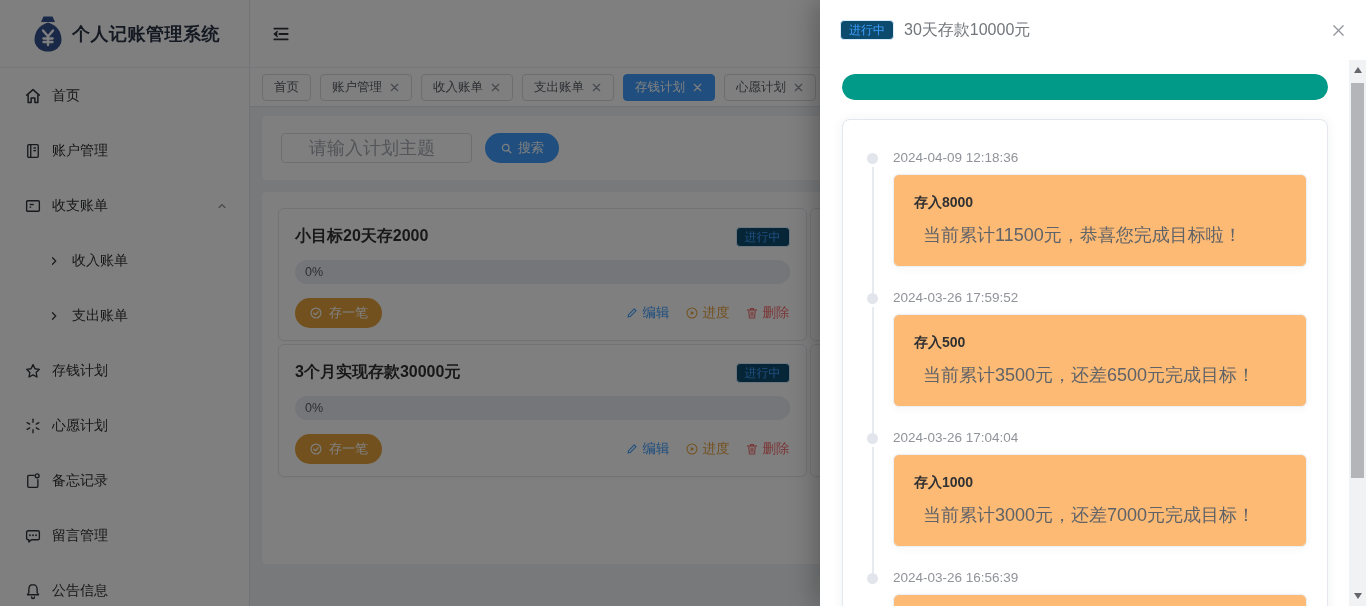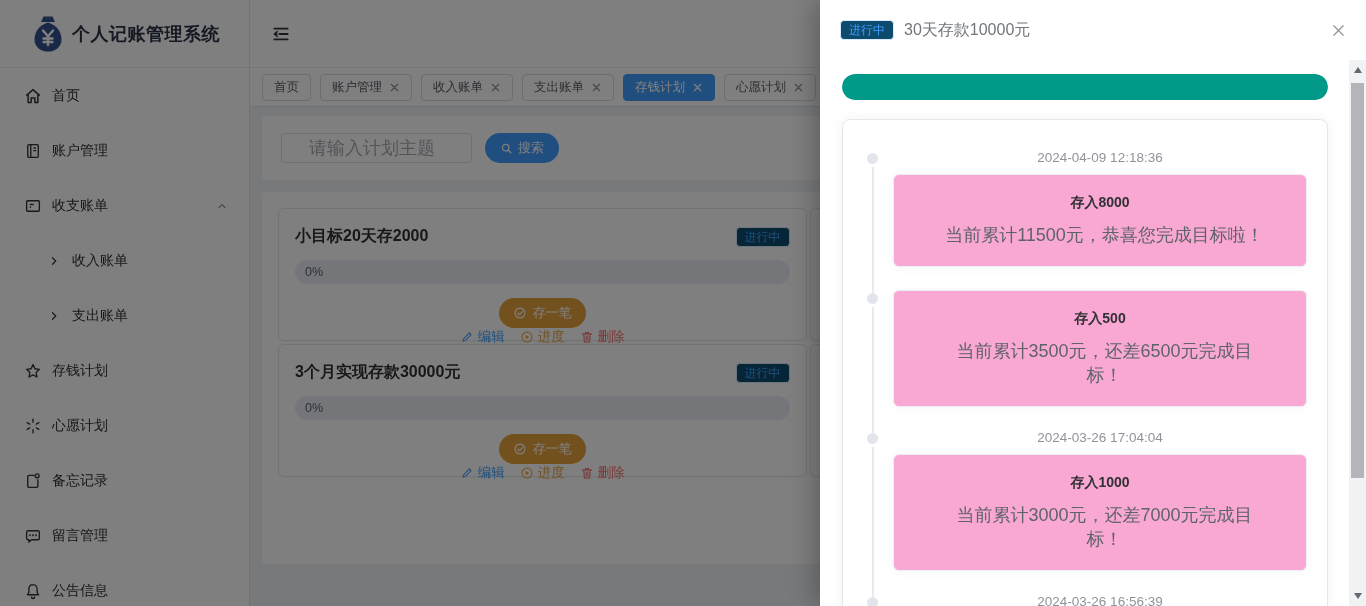--- a/index.html
+++ b/index.html
@@ -39,43 +39,43 @@
   .search-btn { height:30px; border:none; border-radius:15px; background:#409eff; color:#fff; padding:0 15px; font-size:13px; display:flex; align-items:center; gap:5px; cursor:pointer; font-family:inherit; }
   .search-btn svg { width:13px; height:13px; }
 
   .list-panel { background:#fff; border-radius:4px; padding:16px; min-height:372px; }
   .plan-grid { display:grid; grid-template-columns:1fr 1fr; gap:3px; }
   .plan-card { border:1px solid #e4e7ed; border-radius:6px; background:#fff; padding:17px 16px; height:133px; box-shadow:0 1px 3px rgba(0,0,0,.03); }
   .plan-head { display:flex; justify-content:space-between; align-items:center; }
   .plan-title { font-size:16px; font-weight:bold; color:#303133; }
   .status-tag { font-size:12px; line-height:18px; color:#409eff; background:#0c4a6e; border:1px solid #d9ecff; border-radius:4px; padding:0 8px; white-space:nowrap; }
   .progress-track { margin:13px 0 14px; height:24px; border-radius:12px; background:#e9edf2; display:flex; align-items:center; padding-left:10px; font-size:12.5px; color:#5a6068; }
-  .plan-foot { display:flex; justify-content:space-between; align-items:center;flex-direction:column; }
+  .plan-foot { display:flex; justify-content:space-between; align-items:center; }
   .save-btn { border:none; border-radius:15px; height:30px; background:#e6a23c; color:#fff; font-size:13px; padding:0 14px; display:flex; align-items:center; gap:6px; cursor:pointer; font-family:inherit; }
   .save-btn svg { width:14px; height:14px; }
   .card-actions { display:flex; align-items:center; gap:15px; font-size:13.5px; }
   .act-link { display:flex; align-items:center; gap:4px; cursor:pointer; }
   .act-link svg { width:14px; height:14px; }
   .act-edit { color:#409eff; } .act-prog { color:#e6a23c; } .act-del { color:#f56c6c; }
 
   
   .mask { position:absolute; inset:0; background:rgba(0,0,0,.5); z-index:50; cursor:pointer; }
   .drawer { position:absolute; top:0; right:0; width:546px; height:606px; background:#fff; z-index:60; box-shadow:-6px 0 24px rgba(0,0,0,.25); }
   .drawer-header { height:60px; display:flex; align-items:center; padding:0 20px; }
   .drawer-title { flex:1; font-size:16px; color:#72767b; margin-left:10px; }
   .drawer-close { width:15px; height:15px; color:#909399; cursor:pointer; flex:0 0 15px; }
-  .drawer-body { position:absolute; top:60px; bottom:0; left:0; right:17px; padding:14px 21px 0 22px; overflow:hidden;text-align:center; }
+  .drawer-body { position:absolute; top:60px; bottom:0; left:0; right:17px; padding:14px 21px 0 22px; overflow:hidden; }
   .goal-progress { height:26px; border-radius:13px; background:#e9edf2; overflow:hidden; }
   .goal-progress-fill { height:100%; border-radius:13px; background:#019a88; }
   .timeline-panel { margin-top:19px; background:#fff; border:1px solid #e4e7ed; border-radius:8px; box-shadow:0 0 12px rgba(31,45,61,.06); padding:30px 20px 20px 24px; height:700px; }
   .tl-item { position:relative; padding-left:26px; margin-bottom:23px; }
   .tl-dot { position:absolute; left:0; top:3px; width:11px; height:11px; border-radius:50%; background:#e2e5eb; }
   .tl-tail { position:absolute; left:5px; top:17px; bottom:-26px; width:2px; background:#e7eaef; }
   .tl-time { font-size:13.5px; color:#909399; margin-bottom:9px; }
-  .tl-card { border:1px solid #eceff4; border-radius:6px; background:#f9a8d4; padding:19px 36px; box-shadow:0 2px 8px rgba(31,45,61,.04); }
+  .tl-card { border:1px solid #eceff4; border-radius:6px; background:#fdba74; padding:19px 20px; box-shadow:0 2px 8px rgba(31,45,61,.04); }
   .tl-card-title { font-size:14px; font-weight:bold; color:#303133; margin-bottom:11px; }
   .tl-card-desc { font-size:18px; color:#5f6368; min-height:16px;margin-left:9px; }
 
   
   .sb-track { position:absolute; top:60px; right:0; bottom:0; width:17px; background:#f1f2f3; z-index:61; }
   .sb-arrow { position:absolute; left:0; width:17px; height:17px; display:flex; align-items:center; justify-content:center; cursor:pointer; }
   .sb-up { top:2px; } .sb-down { bottom:2px; }
   .tri-up { width:0; height:0; border:4.5px solid transparent; border-bottom:6px solid #64676c; margin-top:-5px; }
   .tri-down { width:0; height:0; border:4.5px solid transparent; border-top:6px solid #64676c; margin-bottom:-5px; }
   .sb-thumb { position:absolute; left:2px; top:23px; width:13px; height:395px; background:#b3b5b8; cursor:pointer; }
@@ -415,20 +415,21 @@
           <div class="tl-time">2024-04-09 12:18:36</div>
           <div class="tl-card">
             <div class="tl-card-title">存入8000</div>
             <div class="tl-card-desc">当前累计11500元，恭喜您完成目标啦！</div>
           </div>
         </div>
 
         <div class="tl-item">
           <span class="tl-dot"></span>
           <span class="tl-tail"></span>
+          <div class="tl-time">2024-03-26 17:59:52</div>
           <div class="tl-card">
             <div class="tl-card-title">存入500</div>
             <div class="tl-card-desc">当前累计3500元，还差6500元完成目标！</div>
           </div>
         </div>
 
         <div class="tl-item">
           <span class="tl-dot"></span>
           <span class="tl-tail"></span>
           <div class="tl-time">2024-03-26 17:04:04</div>

